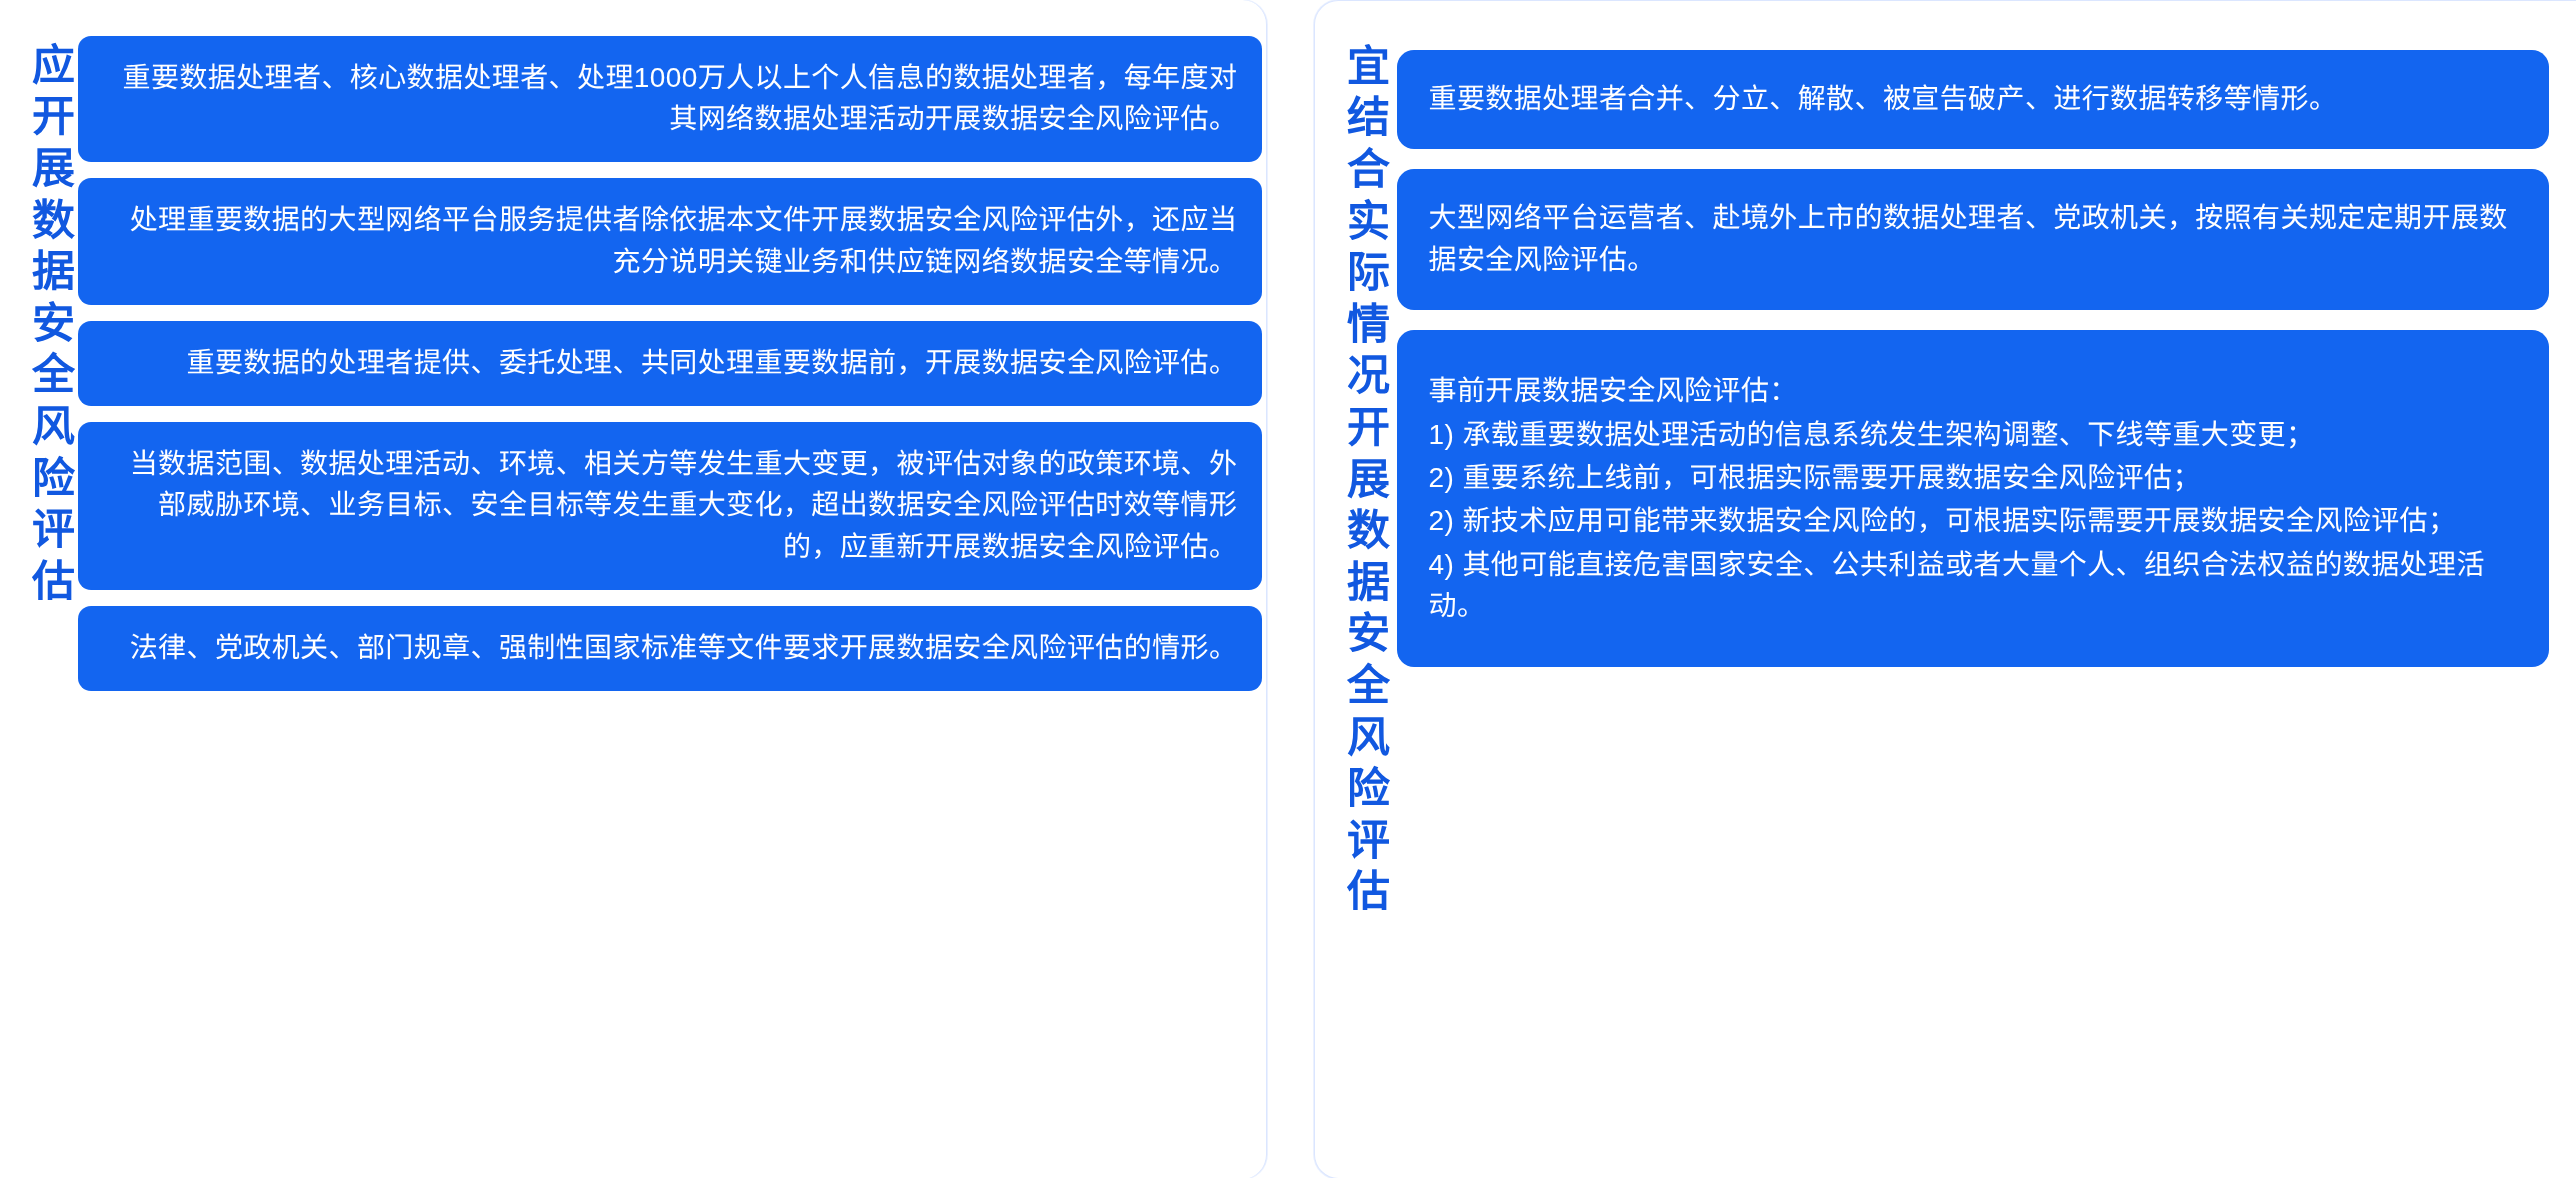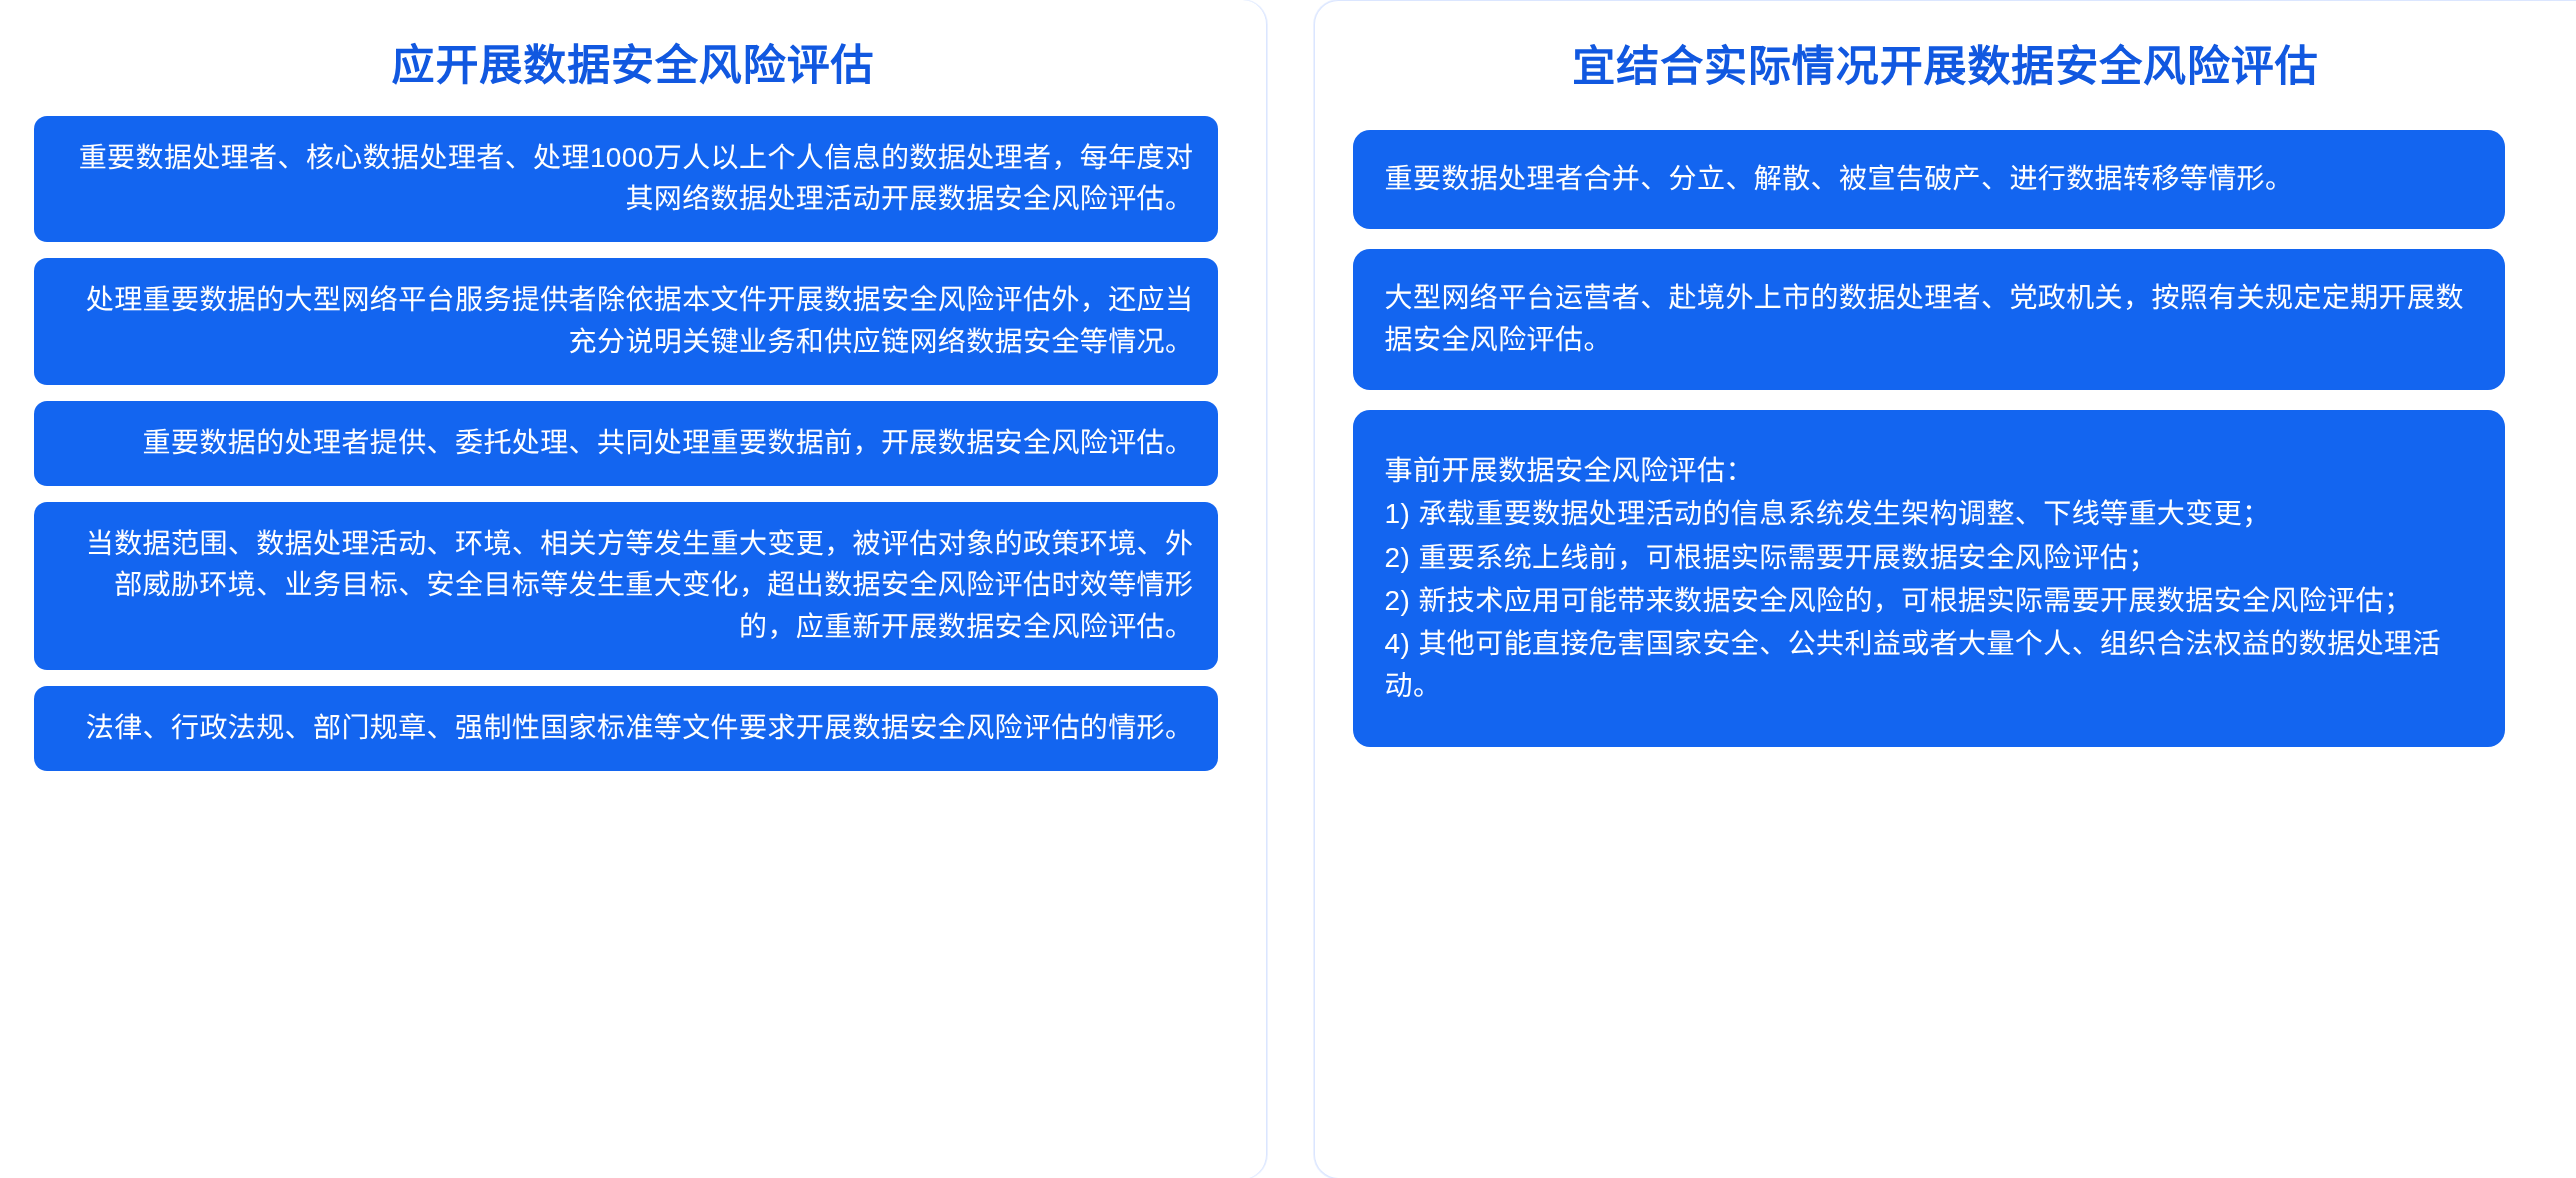--- a/index.html
+++ b/index.html
@@ -23,21 +23,21 @@
   }
   .panel {
     position: relative;
     box-sizing: border-box;
     background: #ffffff;
     border: 1.9px solid #dbe6ff;
     border-radius: 24.5px;
     box-shadow: 0 0 0 0.9px rgba(219,230,255,0.6);
     padding: 36px 32px 18px 32px;
     display: flex;
-    flex-direction: column;
+    flex-direction: row;
   }
   .panel-left {
     width: 1267px;
     height: 1179px;
     border-top: none;
     border-left: none;
     border-bottom: none;
     border-radius: 0 24.5px 24.5px 0;
   }
   .panel-right {
@@ -110,21 +110,21 @@
       <div class="card card-left">
         <p>处理重要数据的大型网络平台服务提供者除依据本文件开展数据安全风险评估外，还应当充分说明关键业务和供应链网络数据安全等情况。</p>
       </div>
       <div class="card card-left">
         <p>重要数据的处理者提供、委托处理、共同处理重要数据前，开展数据安全风险评估。</p>
       </div>
       <div class="card card-left">
         <p>当数据范围、数据处理活动、环境、相关方等发生重大变更，被评估对象的政策环境、外部威胁环境、业务目标、安全目标等发生重大变化，超出数据安全风险评估时效等情形的，应重新开展数据安全风险评估。</p>
       </div>
       <div class="card card-left">
-        <p>法律、行政法规、部门规章、强制性国家标准等文件要求开展数据安全风险评估的情形。</p>
+        <p>法律、党政机关、部门规章、强制性国家标准等文件要求开展数据安全风险评估的情形。</p>
       </div>
     </div>
   </section>
 
   <section class="panel panel-right">
     <h2 class="panel-title">宜结合实际情况开展数据安全风险评估</h2>
     <div class="cards cards-right">
       <div class="card card-right">
         <p class="line">重要数据处理者合并、分立、解散、被宣告破产、进行数据转移等情形。</p>
       </div>

